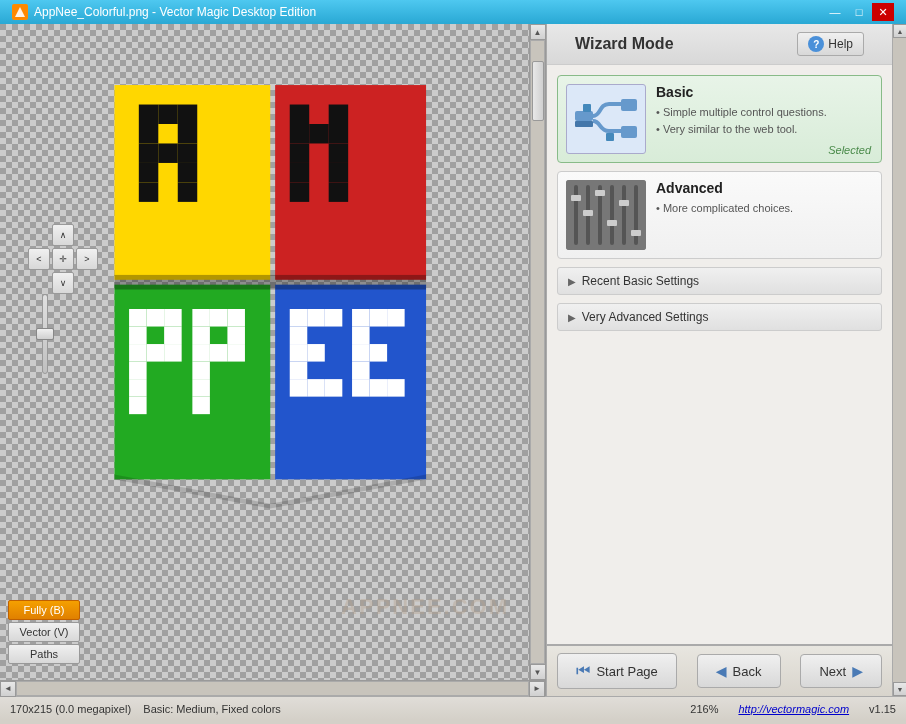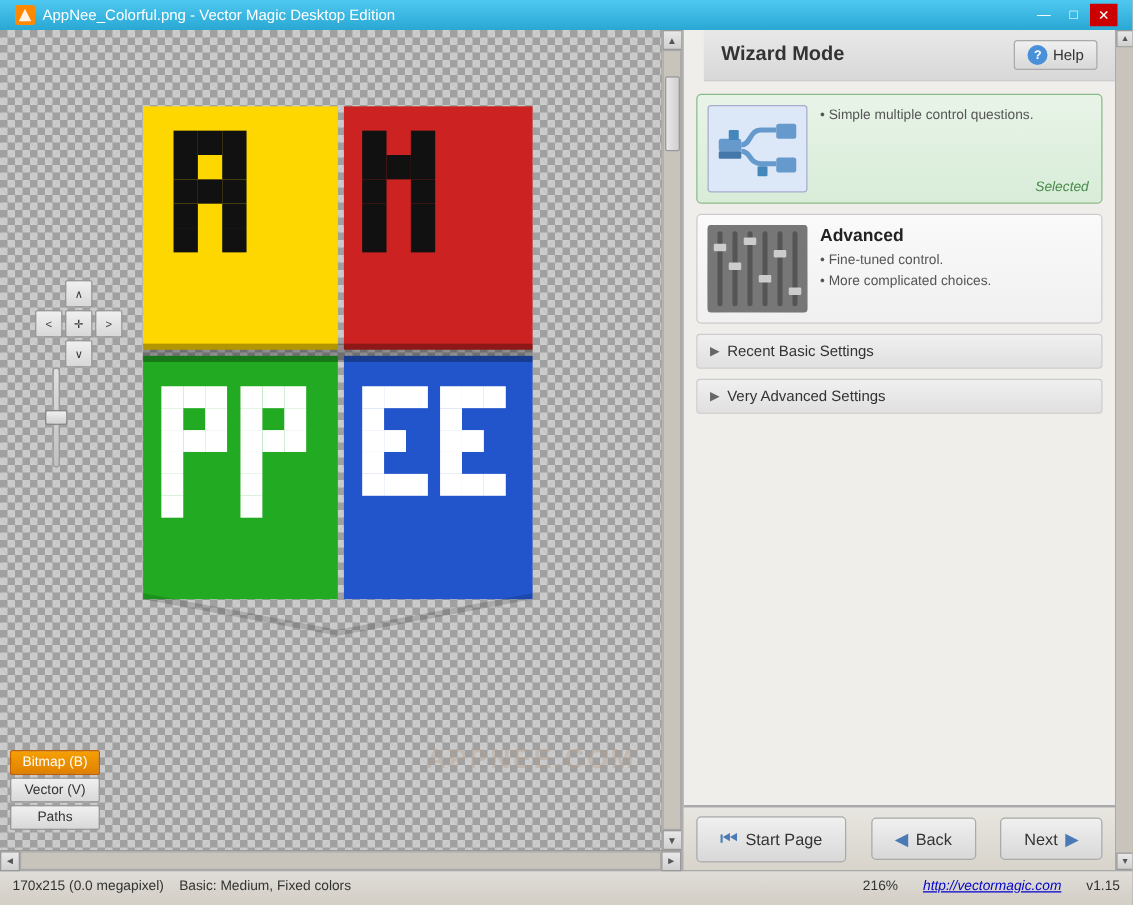--- a/index.html
+++ b/index.html
@@ -197,26 +197,25 @@
     #right-panel {
       width: 360px;
       background: #f0eeeb;
       display: flex;
       flex-direction: column;
       border-left: 1px solid #aaa;
     }
 
     #wizard-header {
       background: linear-gradient(to bottom, #e8e8e8, #d8d8d8);
-      padding: 8px 14px;
+      padding: 8px 28px;
       border-bottom: 1px solid #ccc;
       display: flex;
       align-items: center;
       justify-content: space-between;
-      margin-left: 16px;
     }
     #wizard-title {
       font-size: 16px;
       font-weight: bold;
       color: #333;
     }
     #help-btn {
       display: flex; align-items: center; gap: 4px;
       padding: 3px 10px;
       background: linear-gradient(to bottom, #f0f0f0, #d8d8d8);
@@ -537,21 +536,21 @@
           <button class="nav-btn">∨</button>
         </div>
 
         <div id="zoom-slider-container">
           <div id="zoom-track">
             <div id="zoom-thumb"></div>
           </div>
         </div>
 
         <div id="view-buttons">
-          <button class="view-btn active">Bitmap (B)</button>
+          <button class="view-btn active">Fully (B)</button>
           <button class="view-btn">Vector (V)</button>
           <button class="view-btn">Paths</button>
         </div>
 
         <div id="watermark">APPNEE.COM</div>
 
       </div>
 
       <div id="canvas-scrollbar-v">
         <div class="scroll-btn">▲</div>
@@ -597,22 +596,26 @@
                 <path d="M22 32 C30 32, 28 42, 38 42 L50 42" stroke="#6699cc" stroke-width="4" fill="none"></path>
 
                 <rect x="50" y="10" width="16" height="12" rx="2" fill="#6699cc"></rect>
                 <rect x="50" y="37" width="16" height="12" rx="2" fill="#6699cc"></rect>
 
                 <rect x="12" y="15" width="8" height="8" rx="1" fill="#4488bb"></rect>
                 <rect x="35" y="44" width="8" height="8" rx="1" fill="#4488bb"></rect>
               </svg>
             </div>
             <div class="mode-info">
+              <div class="mode-title">Basic</div>
               <div class="mode-desc">
                 <span>• </span><span>Simple multiple control questions.</span>
+              </div>
+              <div class="mode-desc">
+                <span>• </span><span>Very similar to the web tool.</span>
               </div>
             </div>
             <span class="selected-label">Selected</span>
           </div>
 
           <div class="mode-card">
             <div class="mode-icon adv-mixer">
               <svg width="80" height="70" viewBox="0 0 80 70" style="position:relative;z-index:1;">
 
                 <rect x="0" y="0" width="80" height="70" fill="#777"></rect>
@@ -627,23 +630,20 @@
                 <rect x="5" y="15" width="10" height="6" rx="1" fill="#ccc"></rect>
                 <rect x="17" y="30" width="10" height="6" rx="1" fill="#ccc"></rect>
                 <rect x="29" y="10" width="10" height="6" rx="1" fill="#ccc"></rect>
                 <rect x="41" y="40" width="10" height="6" rx="1" fill="#ccc"></rect>
                 <rect x="53" y="20" width="10" height="6" rx="1" fill="#ccc"></rect>
                 <rect x="65" y="50" width="10" height="6" rx="1" fill="#ccc"></rect>
               </svg>
             </div>
             <div class="mode-info">
               <div class="mode-title">Advanced</div>
-              <div class="mode-desc">
-                <span>• </span><span>Fine-tuned control.</span>
-              </div>
               <div class="mode-desc">
                 <span>• </span><span>More complicated choices.</span>
               </div>
             </div>
           </div>
 
           <button class="expand-btn">
             <span class="expand-arrow">▶</span>
             <span>Recent Basic Settings</span>
           </button>

